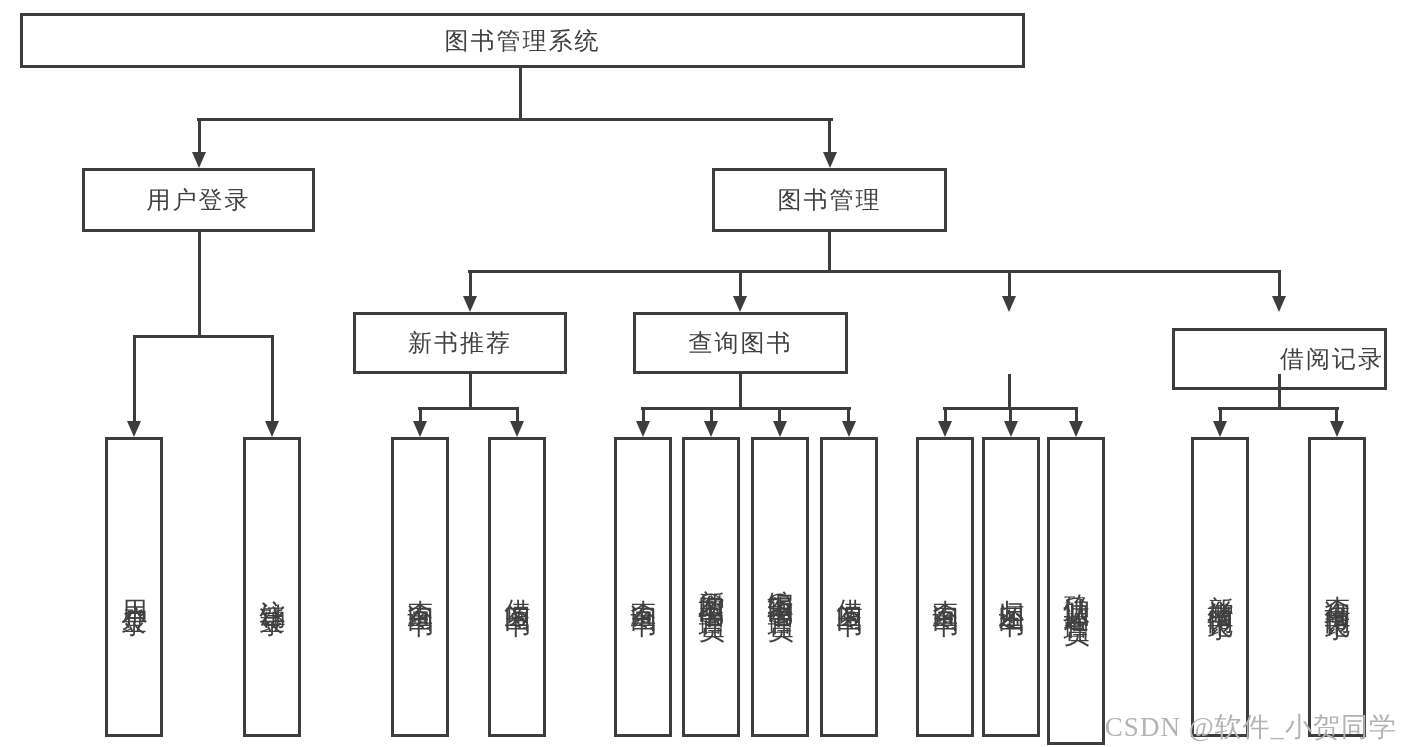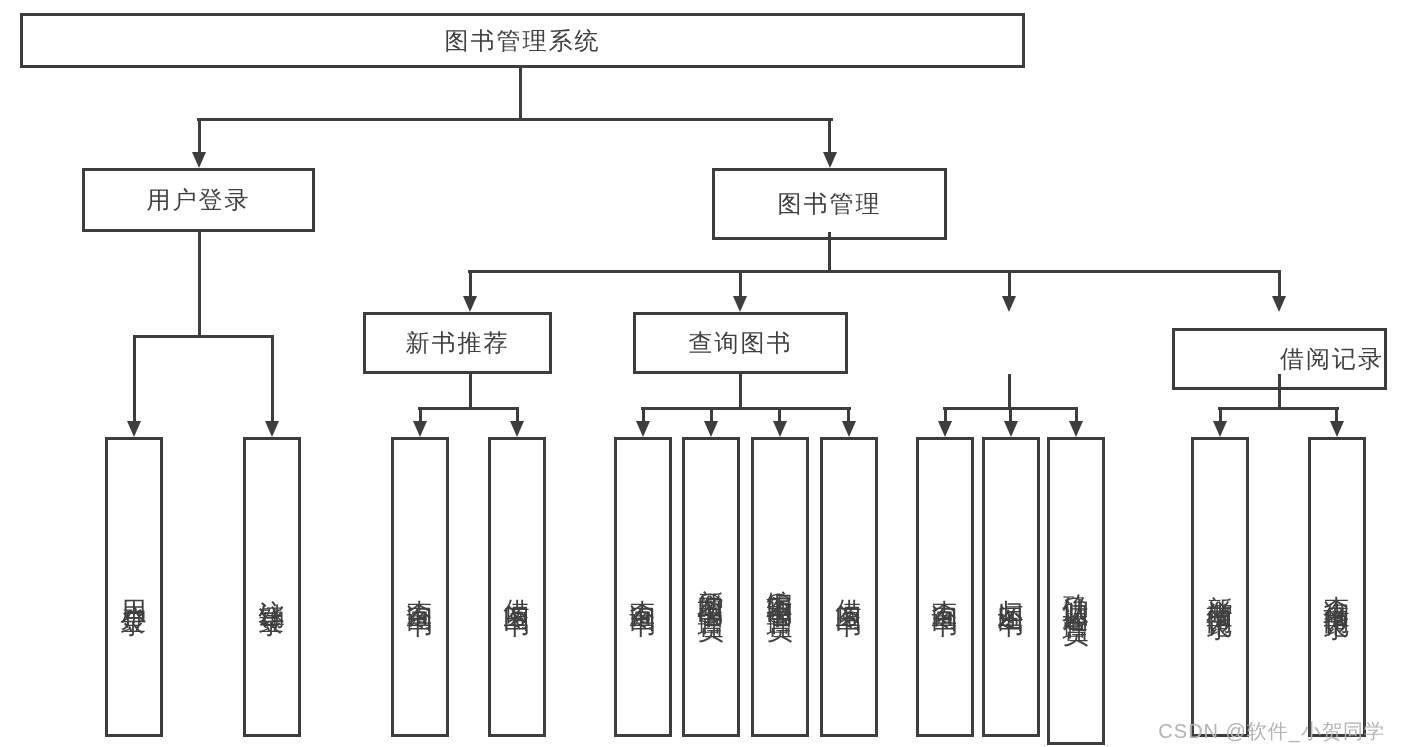--- a/index.html
+++ b/index.html
@@ -8,21 +8,21 @@
     --watermark: #b3b3b3;
     --background: #ffffff;
   }
   * { margin: 0; padding: 0; box-sizing: border-box; }
   html, body { background: var(--background); }
   .canvas {
     position: relative;
     width: 1405px;
     height: 747px;
     background: var(--background);
-    font-family: Liberation Sans, sans-serif;
+    font-family: Liberation Serif, serif;
     overflow: hidden;
   }
   .box {
     position: absolute;
     background: #fff;
     border: 3px solid var(--line);
     display: flex;
     align-items: center;
     justify-content: center;
   }
@@ -47,23 +47,23 @@
   .arrow {
     position: absolute;
     width: 0;
     height: 0;
     border-left: 7px solid transparent;
     border-right: 7px solid transparent;
     border-top: 16px solid var(--line);
   }
   .watermark {
     position: absolute;
-    right: 20px;
+    right: 8px;
     bottom: 2px;
-    font-size: 20px;
+    font-size: 27px;
     letter-spacing: 1px;
     color: var(--watermark);
     white-space: nowrap;
   }
 </style>
 </head>
 <body>
 
 <div class="canvas">
 
@@ -74,21 +74,21 @@
   <div class="line" style="left:519px; top:68px; width:3px; height:50px;"></div>
   <div class="line" style="left:197px; top:118px; width:636px; height:3px;"></div>
   <div class="line" style="left:198px; top:118px; width:3px; height:34px;"></div>
   <div class="arrow" style="left:192px; top:152px;"></div>
   <div class="line" style="left:828px; top:118px; width:3px; height:34px;"></div>
   <div class="arrow" style="left:823px; top:152px;"></div>
 
   <div class="box" style="left:82px; top:168px; width:233px; height:64px;">
     <span class="hlabel">用户登录</span>
   </div>
-  <div class="box" style="left:712px; top:168px; width:235px; height:72px;">
+  <div class="box" style="left:712px; top:168px; width:235px; height:64px;">
     <span class="hlabel">图书管理</span>
   </div>
 
   <div class="line" style="left:198px; top:232px; width:3px; height:103px;"></div>
   <div class="line" style="left:133px; top:335px; width:141px; height:3px;"></div>
   <div class="line" style="left:133px; top:335px; width:3px; height:86px;"></div>
   <div class="arrow" style="left:127px; top:421px;"></div>
   <div class="line" style="left:271px; top:335px; width:3px; height:86px;"></div>
   <div class="arrow" style="left:265px; top:421px;"></div>
 
@@ -96,21 +96,21 @@
   <div class="line" style="left:468px; top:270px; width:813px; height:3px;"></div>
   <div class="line" style="left:469px; top:270px; width:3px; height:26px;"></div>
   <div class="arrow" style="left:463px; top:296px;"></div>
   <div class="line" style="left:739px; top:270px; width:3px; height:26px;"></div>
   <div class="arrow" style="left:733px; top:296px;"></div>
   <div class="line" style="left:1008px; top:270px; width:3px; height:26px;"></div>
   <div class="arrow" style="left:1002px; top:296px;"></div>
   <div class="line" style="left:1278px; top:270px; width:3px; height:26px;"></div>
   <div class="arrow" style="left:1272px; top:296px;"></div>
 
-  <div class="box" style="left:363px; top:312px; width:189px; height:62px;">
+  <div class="box" style="left:353px; top:312px; width:214px; height:62px;">
     <span class="hlabel">新书推荐</span>
   </div>
   <div class="box" style="left:633px; top:312px; width:215px; height:62px;">
     <span class="hlabel">查询图书</span>
   </div>
   <div class="box" style="left:1172px; top:328px; width:215px; height:62px;justify-content:flex-end;">
     <span class="hlabel">借阅记录</span>
   </div>
 
   <div class="line" style="left:469px; top:374px; width:3px; height:33px;"></div>

